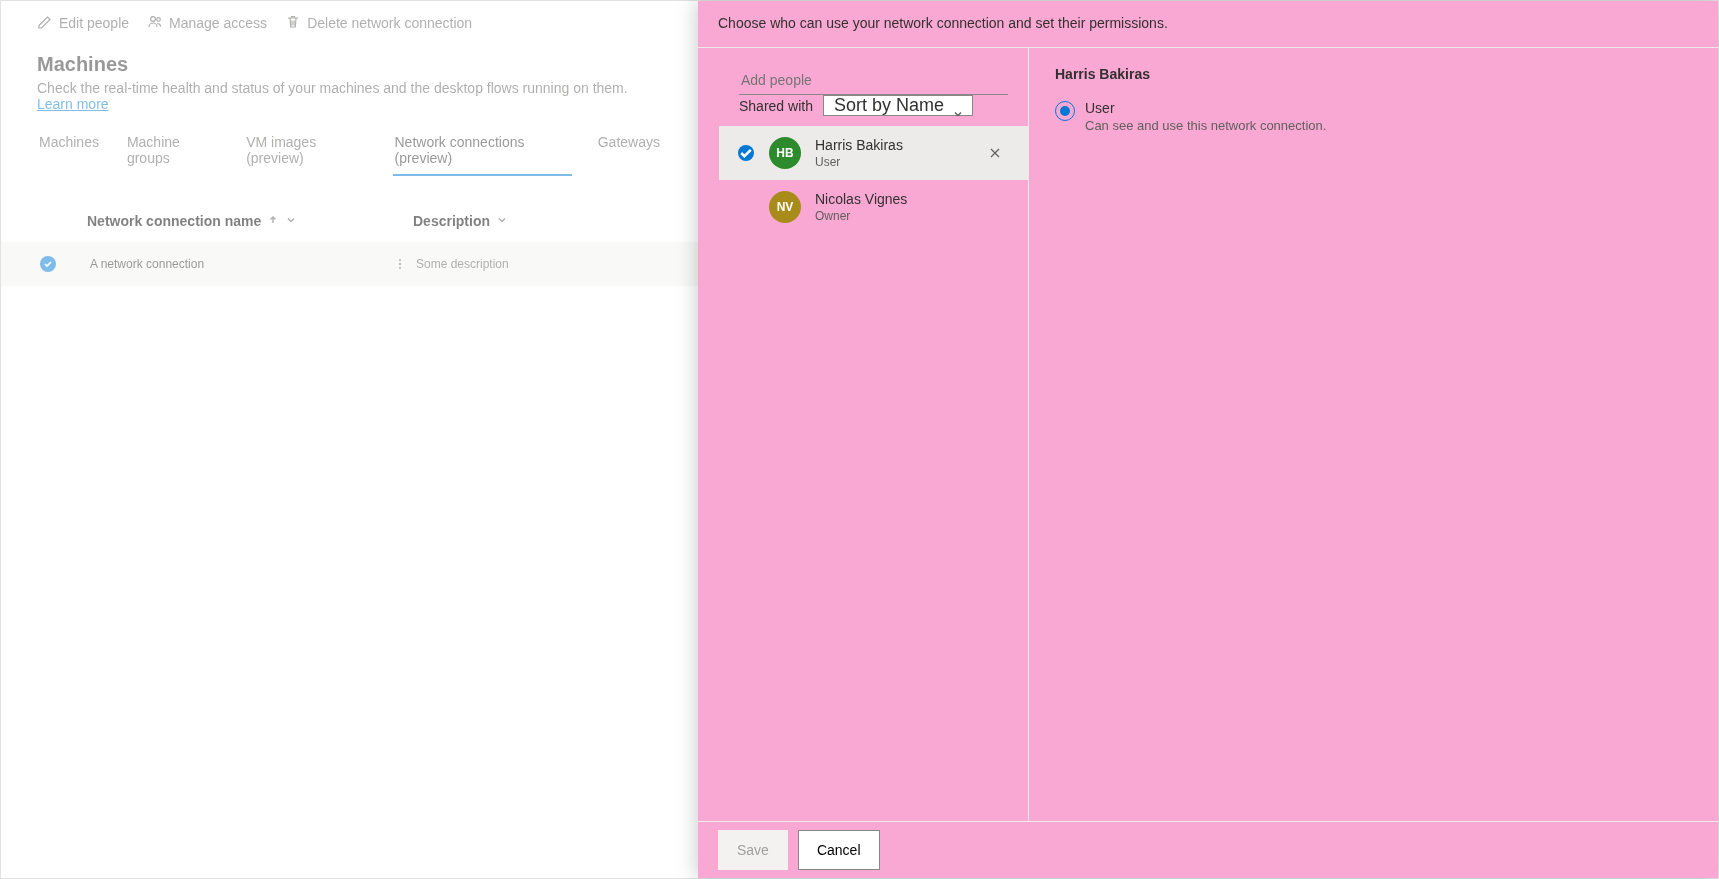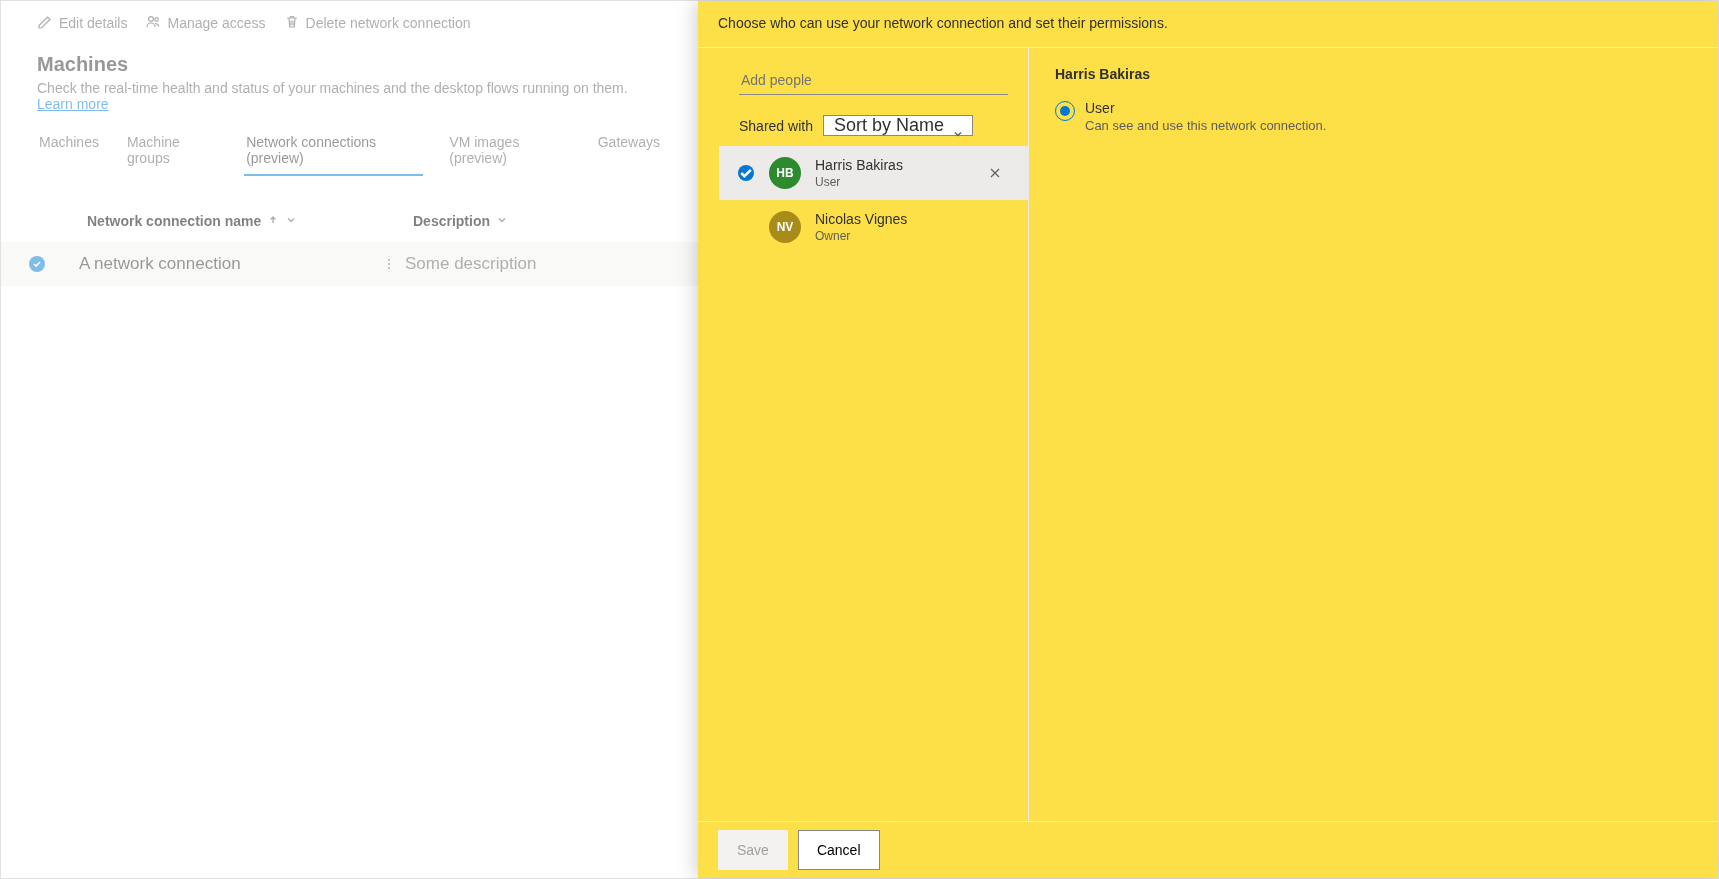--- a/index.html
+++ b/index.html
@@ -88,23 +88,23 @@
     padding: 0 36px;
     height: 42px;
   }
   .col-check { width: 40px; }
   .col-name { width: 310px; padding-left: 10px; display: flex; align-items: center; gap: 6px;}
   .col-desc { flex: 1; display:flex; align-items:center; gap:6px;}
   .list-row {
     display: flex;
     align-items: center;
     height: 44px;
-    padding: 0 28px;
+    padding: 0 39px;
     background: #f3f2f1;
-    font-size: 17px;
+    font-size: 12px;
     color: #605e5c;
   }
   .list-row .col-name { color: #323130; }
   .row-check {
     width: 16px; height: 16px;
     border-radius: 50%;
     background: #0078d4;
     display: flex;
     align-items: center;
     justify-content: center;
@@ -115,21 +115,21 @@
     display: flex;
     justify-content: center;
     color: #605e5c;
     cursor: pointer;
   }
 
   
   .panel {
     width: 1020px;
     height: 100%;
-    background: #fde047;
+    background: #f9a8d4;
     box-shadow: -3px 0 18px rgba(0,0,0,0.18);
     display: flex;
     flex-direction: column;
     position: relative;
   }
   .panel-header {
     padding: 14px 20px 16px 20px;
     font-size: 14px;
     color: #323130;
     border-bottom: 1px solid #edebe9;
@@ -159,21 +159,20 @@
     font-size: 14px;
     width: 100%;
     outline: none;
     color: #323130;
     background: transparent;
   }
   .shared-row {
     display: flex;
     align-items: center;
     gap: 10px;
-    margin-top: 20px;
     font-size: 14px;
   }
   .sort-select {
     border: 1px solid #8a8886;
     height: 21px;
     padding: 0 28px 0 10px;
     font-size: 18px;
     color: #323130;
     background: #fff;
     position: relative;
@@ -281,21 +280,21 @@
 
 <div class="app">
   <div class="main">
     <div class="toolbar">
       <div class="action">
         <span>
           <svg viewBox="0 0 16 16" fill="none" stroke="#605e5c" stroke-width="1.2">
               <path d="M2 11.5 10.5 3l2.5 2.5L4.5 14H2v-2.5Z"></path>
             </svg>
         </span>
-        <span>Edit details</span>
+        <span>Edit people</span>
       </div>
       <div class="action">
         <span>
           <svg viewBox="0 0 16 16" fill="none" stroke="#605e5c" stroke-width="1.2">
               <circle cx="6" cy="5" r="2.4"></circle>
               <path d="M2 13c0-2.2 1.8-4 4-4s4 1.8 4 4"></path>
               <circle cx="11.5" cy="5.5" r="1.8"></circle>
               <path d="M10 9.5c1.8 0 3.4 1.3 3.8 3"></path>
             </svg>
         </span>
@@ -312,22 +311,22 @@
     </div>
 
     <div class="section">
       <div class="page-title">Machines</div>
       <div class="page-desc">
         <span>Check the real-time health and status of your machines and the desktop flows running on them. </span><a href="#">Learn more</a>
       </div>
       <div class="tabs">
         <div class="tab">Machines</div>
         <div class="tab">Machine groups</div>
+        <div class="tab">VM images (preview)</div>
         <div class="tab active">Network connections (preview)</div>
-        <div class="tab">VM images (preview)</div>
         <div class="tab">Gateways</div>
       </div>
     </div>
 
     <div class="list-header">
       <div class="col-check"></div>
       <div class="col-name">
         <span>Network connection name</span>
         <span><svg class="chev-svg" viewBox="0 0 12 12" fill="none" stroke="#605e5c" stroke-width="1.4">
               <path d="M6 9V3M3.5 5.5 6 3l2.5 2.5"></path>

